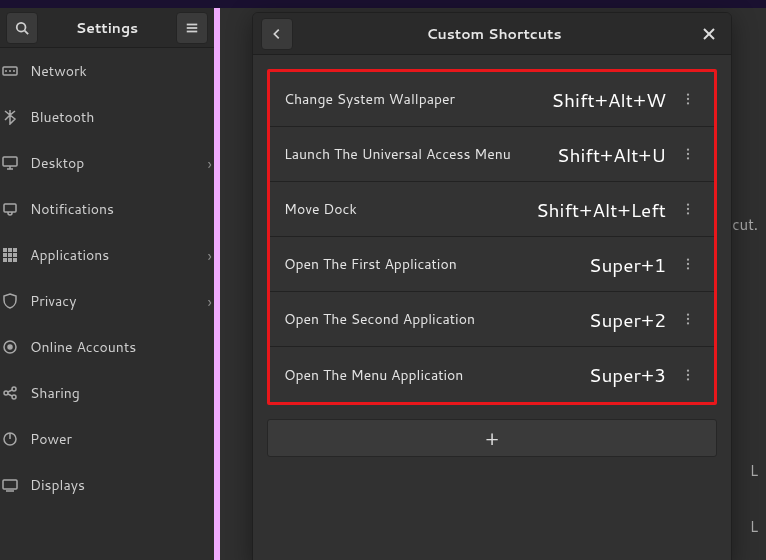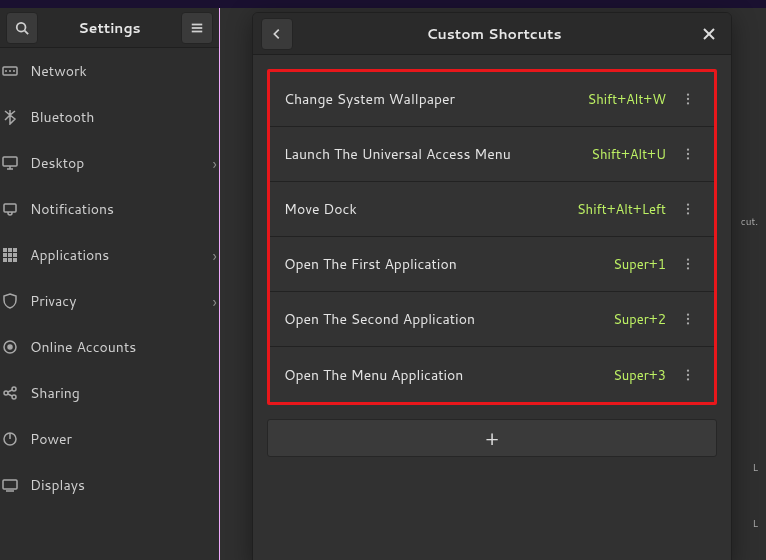--- a/index.html
+++ b/index.html
@@ -16,21 +16,21 @@
   height: 8px;
   background: #1a1030;
 }
 .main {
   display: flex;
   height: 552px;
 }
 .sidebar {
   width: 220px;
   background: #2d2d2d;
-  border-right: 1px solid #f0abfc;
+  border-right: 6px solid #f0abfc;
   display: flex;
   flex-direction: column;
 }
 .sidebar-header {
   display: flex;
   align-items: center;
   height: 40px;
   padding: 0 6px;
   background: #2a2a2a;
   border-bottom: 1px solid #1f1f1f;
@@ -76,21 +76,21 @@
 
 .content {
   flex: 1;
   position: relative;
   background: #2f2f2f;
 }
 .bg-hints {
   position: absolute;
   right: 0; top: 0; bottom: 0; width: 60px;
   color: #aaa;
-  font-size: 10px;
+  font-size: 15px;
 }
 .bg-hints div { position: absolute; right: 8px; }
 
 .dialog {
   position: absolute;
   left: 252px; top: 12px;
   width: 480px; height: 552px;
   background: #313131;
   border: 1px solid #1f1f1f;
   border-radius: 6px 6px 0 0;
@@ -131,21 +131,21 @@
 }
 .shortcut-row {
   display: flex;
   align-items: center;
   height: 55px;
   padding: 15px 14px;
   border-bottom: 1px solid #222;
 }
 .shortcut-row:last-child { border-bottom: none; }
 .sc-name { flex: 1; color: #e4e4e4; }
-.sc-keys { color: #bef264; font-size: 13px; margin-right: 10px; }
+.sc-keys { color: #ffffff; font-size: 19px; margin-right: 10px; }
 .row-menu {
   width: 24px; height: 24px;
   display: flex;
   align-items: center; justify-content: center;
   cursor: pointer;
   color: #aaa;
 }
 .add-bar {
   height: 38px;
   background: #3a3a3a;

